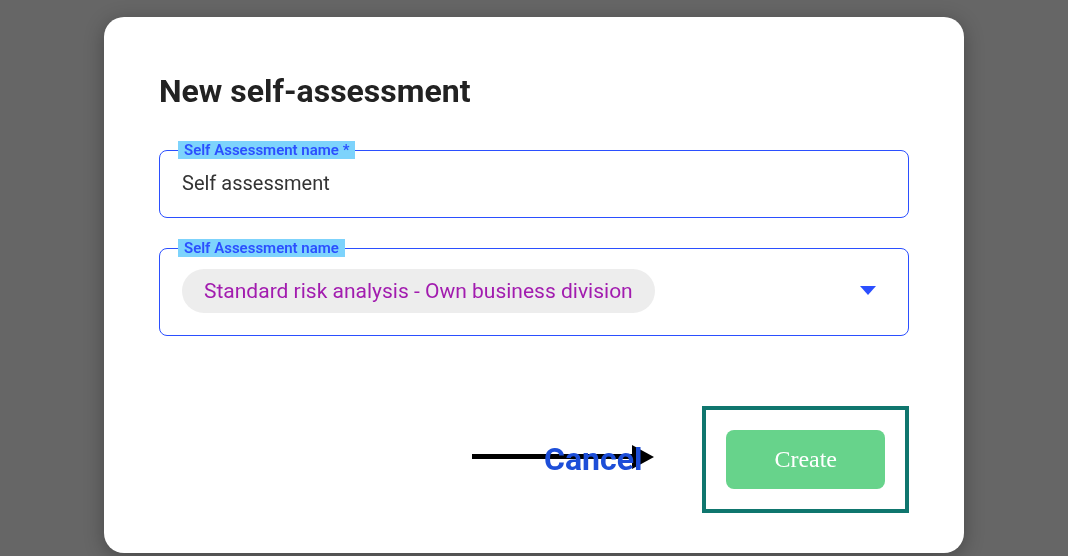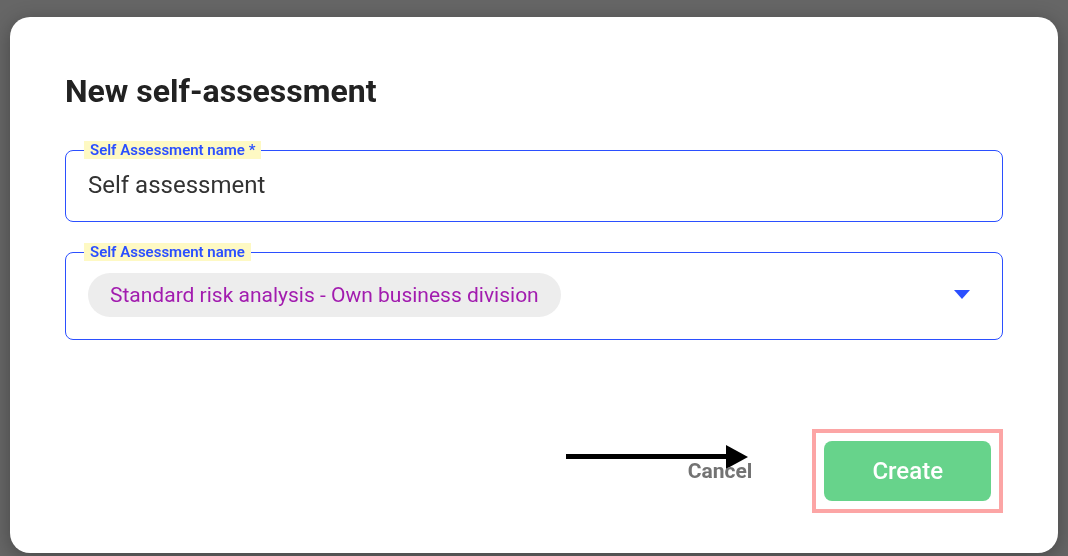--- a/index.html
+++ b/index.html
@@ -13,21 +13,21 @@
       width: 1068px;
       height: 556px;
       display: flex;
       align-items: center;
       justify-content: center;
       overflow: hidden;
     }
     .dialog {
       background: #fff;
       border-radius: 20px;
-      width: 1048px;
+      width: 860px;
       height: 536px;
       padding: 55px 55px 40px 55px;
       position: relative;
       box-shadow: 0 4px 20px rgba(0,0,0,0.3);
       margin-top: 13px;
     }
     .dialog-title {
       font-size: 32px;
       font-weight: 700;
       color: #222;
@@ -37,31 +37,31 @@
       border: 1px solid #2b4fff;
       border-radius: 8px;
       padding: 20px 22px 22px 22px;
       margin-bottom: 30px;
       position: relative;
     }
     .fieldset-legend {
       position: absolute;
       top: -10px;
       left: 18px;
-      background: #fef9c3;
+      background: #7dd3fc;
       padding: 0 6px;
       font-size: 15px;
       font-weight: 600;
       color: #2b4fff;
     }
     .text-input {
       width: 100%;
       border: none;
       outline: none;
-      font-size: 24px;
+      font-size: 20px;
       color: #333;
       font-family: inherit;
       background: transparent;
     }
     .select-wrap {
       display: flex;
       align-items: center;
       justify-content: space-between;
       cursor: pointer;
     }
@@ -85,30 +85,31 @@
       position: absolute;
       bottom: 40px;
       right: 55px;
       display: flex;
       align-items: center;
       gap: 60px;
     }
     .cancel-btn {
       background: none;
       border: none;
-      color: #737373;
-      font-size: 21px;
+      color: #1d4ed8;
+      font-size: 32px;
       font-weight: 700;
       cursor: pointer;
       font-family: inherit;
     }
     .create-wrap {
-      border: 4px solid #fca5a5;
-      padding: 8px;
+      border: 4px solid #0f766e;
+      padding: 20px;
       display: inline-flex;
+      font-family: Liberation Serif, serif;
     }
     .create-btn {
       background: #67d38b;
       border: none;
       color: #fff;
       font-size: 24px;
       font-weight: 500;
       padding: 16px 48px;
       border-radius: 8px;
       cursor: pointer;

